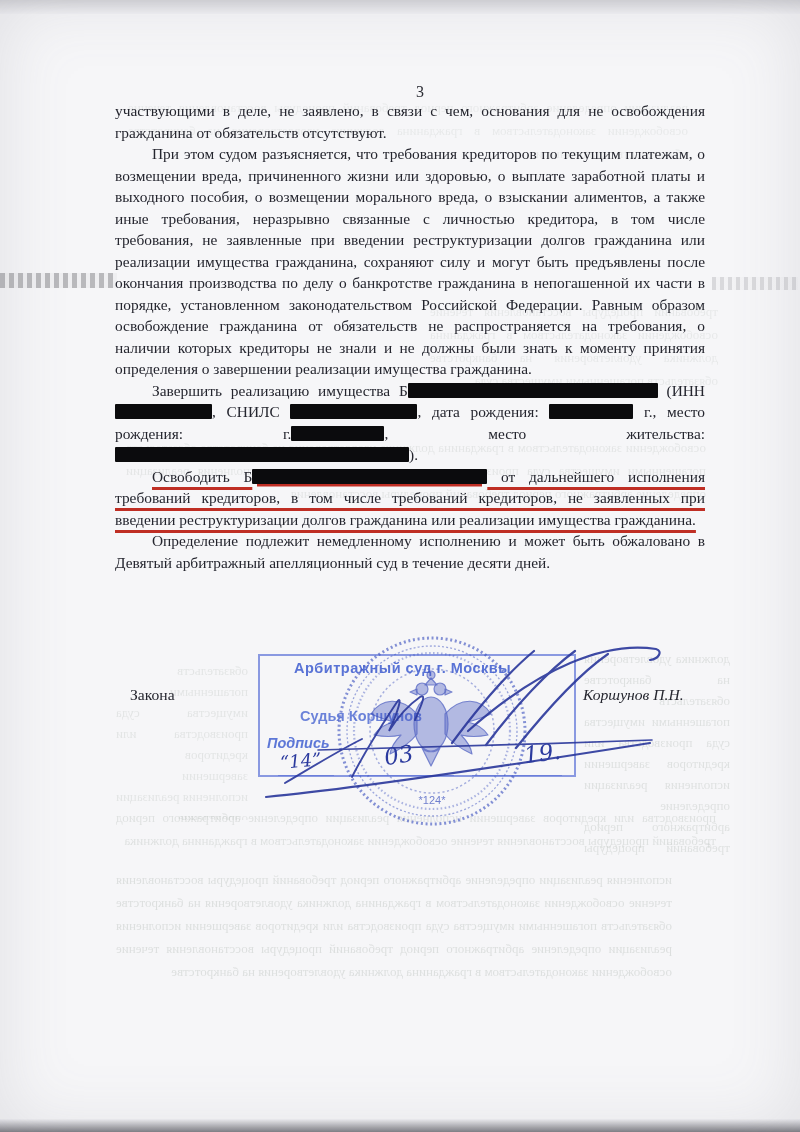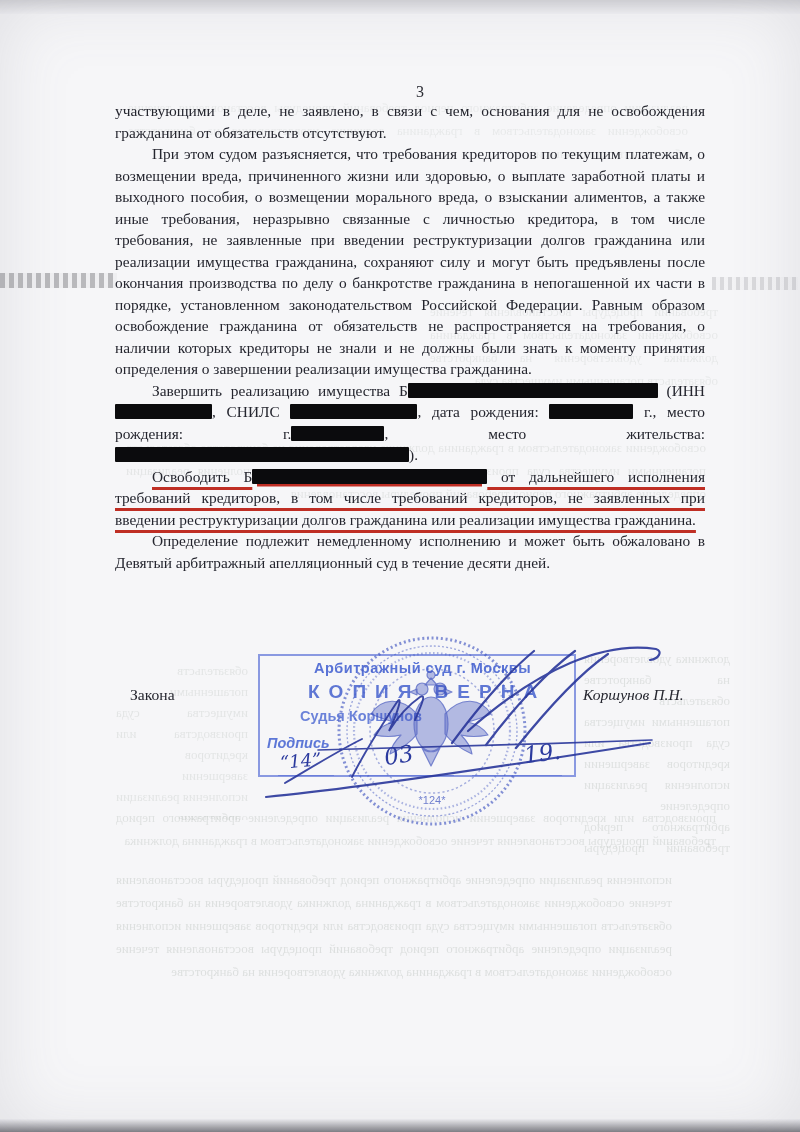--- a/index.html
+++ b/index.html
@@ -51,21 +51,21 @@
 
   
   .judge-label{position:absolute;top:686px;left:130px;font-size:15.6px;color:#24252e;z-index:2;}
   .judge-name{position:absolute;top:686px;left:583px;font-size:15.6px;color:#24252e;z-index:2;font-style:italic;}
 
   
   .stamp-rect{position:absolute;left:258px;top:654px;width:314px;height:119px;
     border:2.5px solid rgba(96,117,216,.72);z-index:3;
     font-family:"Liberation Sans",sans-serif;}
   .stamp-court{position:absolute;top:4px;left:34px;font-weight:bold;font-size:14.5px;
-    letter-spacing:.5px;color:rgba(72,101,209,.9);white-space:nowrap;margin-left:20px;}
+    letter-spacing:.5px;color:rgba(72,101,209,.9);white-space:nowrap;}
   .stamp-copy{position:absolute;top:25px;left:48px;font-weight:bold;font-size:19px;
     letter-spacing:9px;color:rgba(68,96,206,.85);white-space:nowrap;}
   .stamp-judge{position:absolute;top:52px;left:40px;font-weight:bold;font-size:14.5px;
     color:rgba(72,101,209,.8);white-space:nowrap;}
   .stamp-sign{position:absolute;top:79px;left:7px;font-weight:bold;font-size:14.5px;
     color:rgba(72,101,209,.88);white-space:nowrap;font-style:italic;}
   .date-line{position:absolute;border-top:1.6px solid rgba(90,112,214,.65);z-index:3;}
   .dl-day{left:278px;top:775px;width:56px;}
   .dl-month{left:352px;top:775px;width:102px;}
   .dl-year{left:472px;top:775px;width:90px;}
@@ -103,21 +103,20 @@
     <p class="ind ">Завершить реализацию имущества Б<span class="redact" style="width: 250px;"></span> (ИНН <span class="redact" style="width: 97px;"></span>, СНИЛС <span class="redact" style="width: 127px;"></span>, дата рождения: <span class="redact" style="width: 84px;"></span> г., место рождения: г.<span class="redact" style="width: 93px;"></span>, место жительства: <span class="redact" style="width: 294px;"></span>).</p>
     <p class="ind redline">Освободить Б<span class="redact" style="width: 235px;"></span> от дальнейшего исполнения требований кредиторов, в том числе требований кредиторов, не заявленных при введении реструктуризации долгов гражданина или реализации имущества гражданина.</p>
     <p class="ind ">Определение подлежит немедленному исполнению и может быть обжаловано в Девятый арбитражный апелляционный суд в течение десяти дней.</p>
   </div>
 
 <div class="judge-label">Закона</div>
 <div class="judge-name">Коршунов П.Н.</div>
 
 <div class="stamp-rect">
   <div class="stamp-court">Арбитражный суд г. Москвы</div>
-  <div class="stamp-copy">КОПИЯ ВЕРНА</div>
   <div class="stamp-judge">Судья Коршунов</div>
   <div class="stamp-sign">Подпись</div>
 </div>
 <div class="date-line dl-day"></div>
 <div class="date-line dl-month"></div>
 <div class="date-line dl-year"></div>
 <div class="hand hd-day">“14”</div>
 <div class="hand hd-month">03</div>
 <div class="hand hd-year">19.</div>
 

